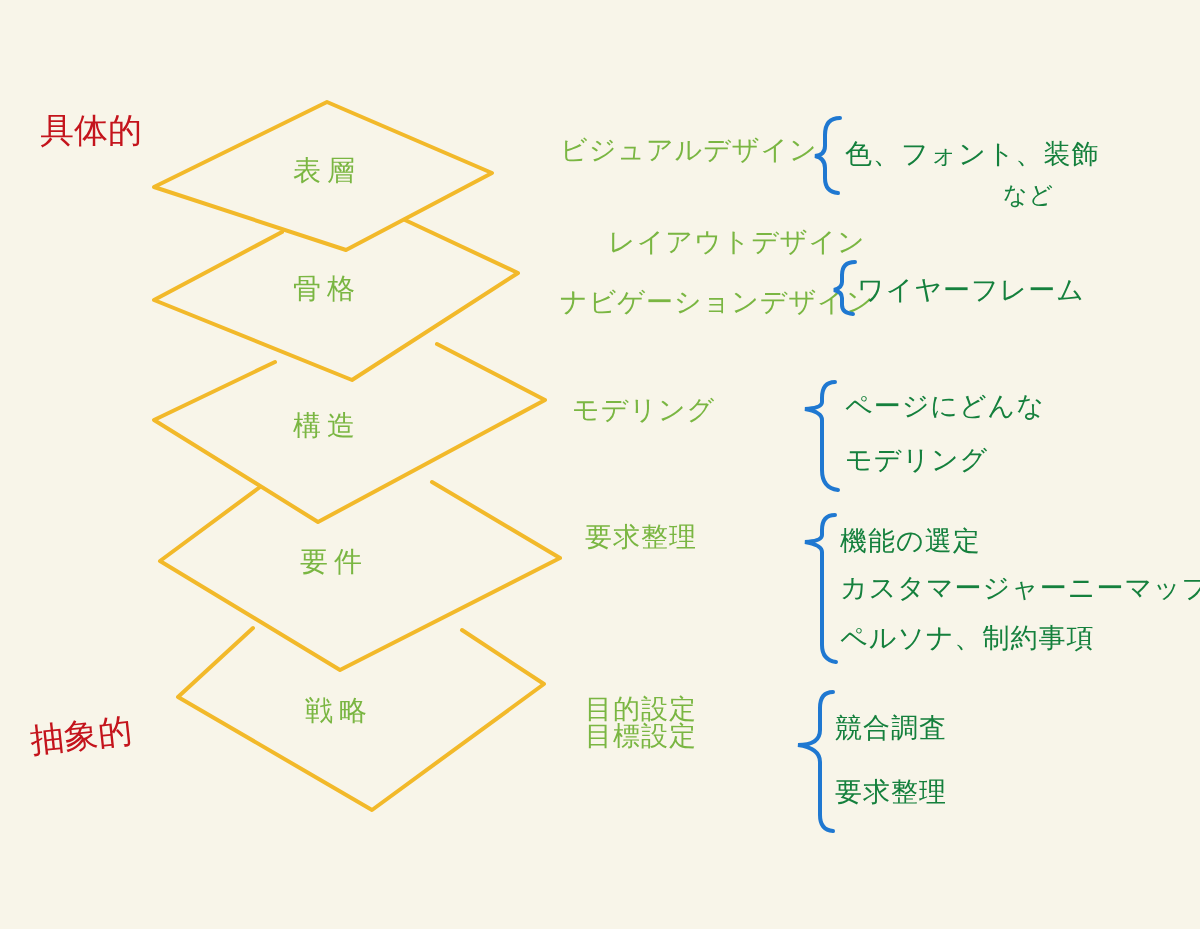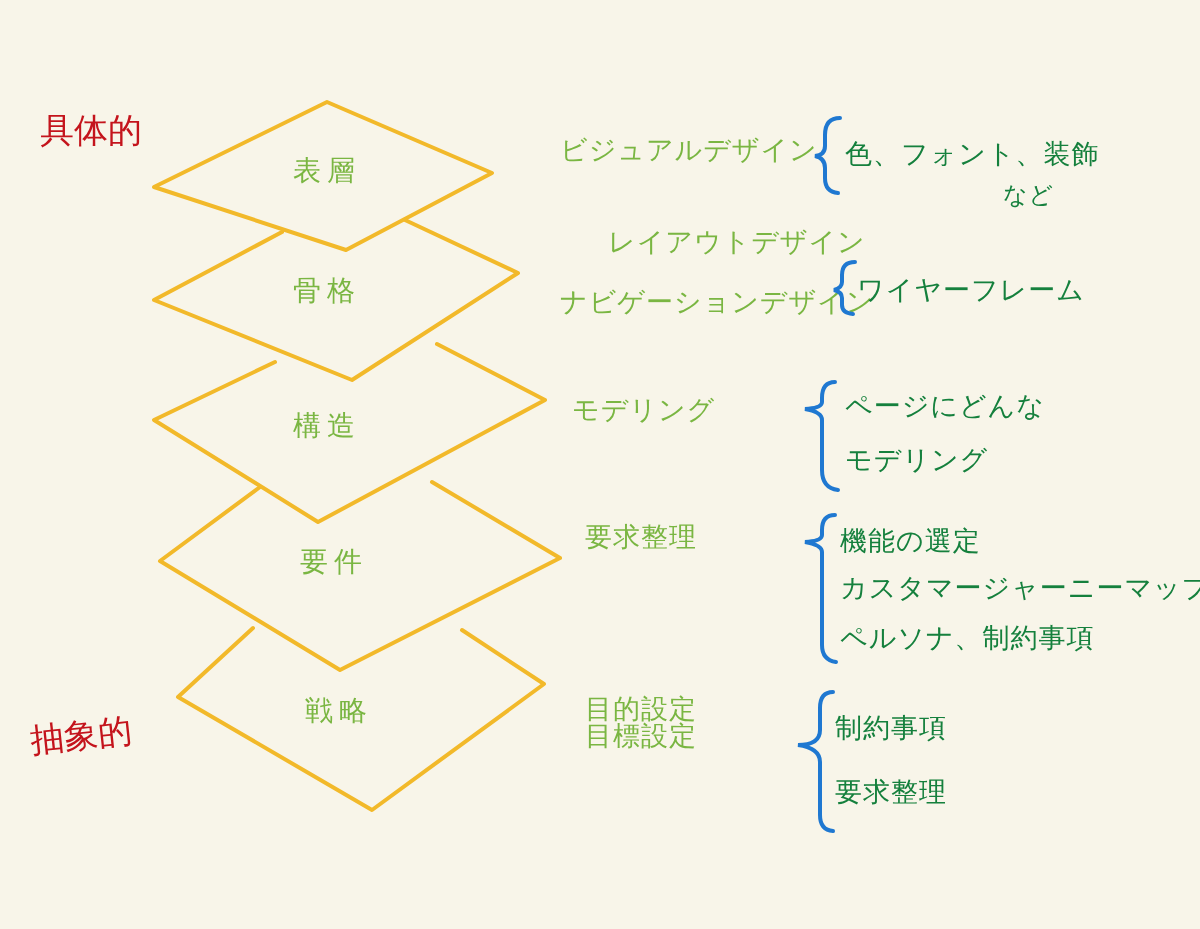--- a/index.html
+++ b/index.html
@@ -34,21 +34,21 @@
     <path d="M282 232 L154 300 L352 380 L518 273 L405 220"></path>
 
     <path d="M154 187 L327 102 L492 173 L346 250 Z"></path>
   </g>
 </svg>
 
 <div class="t red axis" style="left:40px; top:116px;font-family:Liberation Mono, monospace;">具体的</div>
 <div class="t red axis" style="left:30px; top:718px; transform:rotate(-6deg);">抽象的</div>
 
 <div class="t green layer" style="left:293px; top:157px;">表層</div>
-<div class="t green layer" style="left:293px; top:277px;">骨格</div>
+<div class="t green layer" style="left:293px; top:277px;font-family:Liberation Mono, monospace;">骨格</div>
 <div class="t green layer" style="left:293px; top:412px;">構造</div>
 <div class="t green layer" style="left:300px; top:548px;">要件</div>
 <div class="t green layer" style="left:305px; top:697px;">戦略</div>
 
 <div class="t green desc" style="left:560px; top:136px;">ビジュアルデザイン</div>
 <div class="t green desc" style="left:560px; top:228px;margin-left:48px;">レイアウトデザイン</div>
 <div class="t green desc" style="left:560px; top:288px;">ナビゲーションデザイン</div>
 <div class="t green desc" style="left:572px; top:396px;">モデリング</div>
 <div class="t green desc" style="left:585px; top:523px;">要求整理</div>
 <div class="t green desc" style="left:585px; top:695px;">目的設定</div>
@@ -65,14 +65,14 @@
 </svg>
 
 <div class="t blue note" style="left:845px; top:140px;">色、フォント、装飾</div>
 <div class="t blue note" style="left:1003px; top:183px; font-size:24px;">など</div>
 <div class="t blue note" style="left:857px; top:276px;">ワイヤーフレーム</div>
 <div class="t blue note" style="left:845px; top:392px;">ページにどんな</div>
 <div class="t blue note" style="left:845px; top:446px;">モデリング</div>
 <div class="t blue note" style="left:840px; top:519px;margin-top:8px;">機能の選定</div>
 <div class="t blue note" style="left:840px; top:574px;">カスタマージャーニーマップ</div>
 <div class="t blue note" style="left:840px; top:624px;">ペルソナ、制約事項</div>
-<div class="t blue note" style="left:835px; top:714px;">制約事項</div>
+<div class="t blue note" style="left:835px; top:714px;">競合調査</div>
 <div class="t blue note" style="left:835px; top:778px;">要求整理</div>
 
 </body></html>

